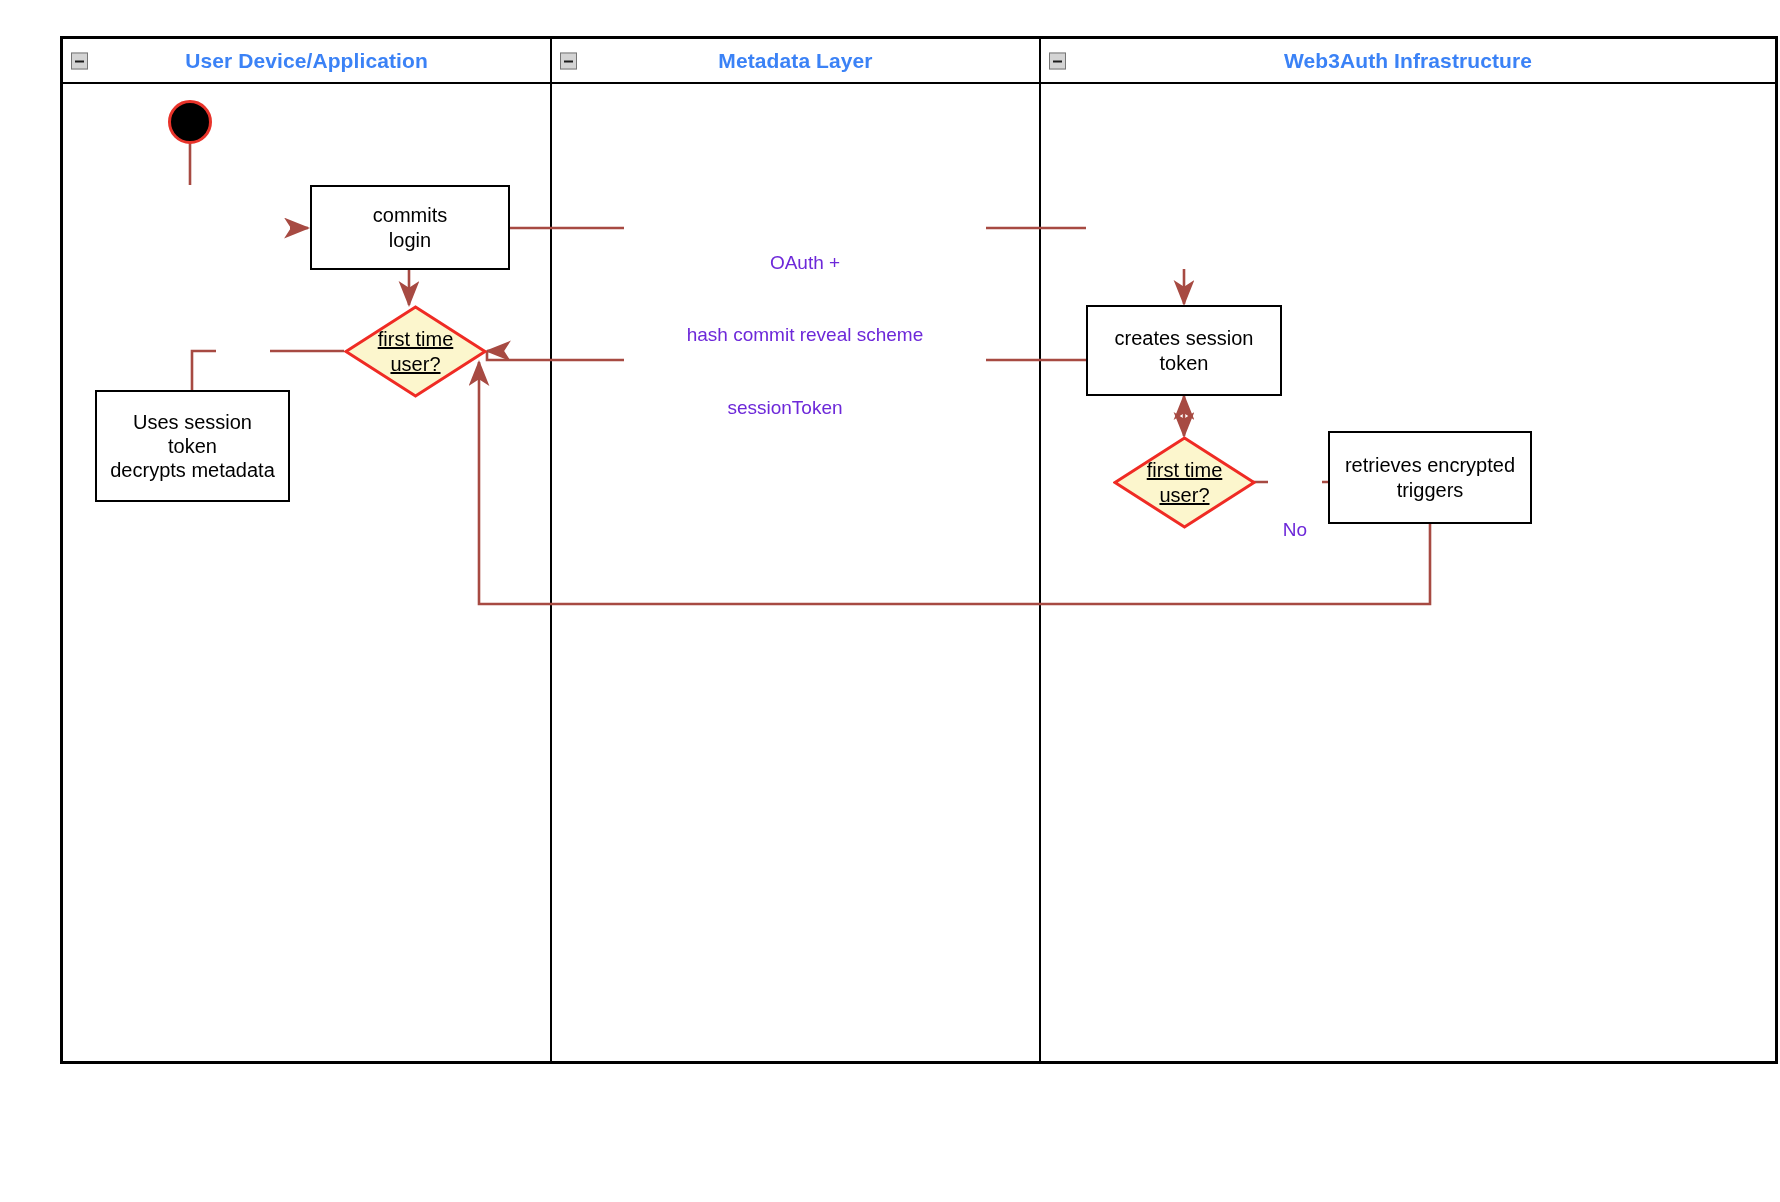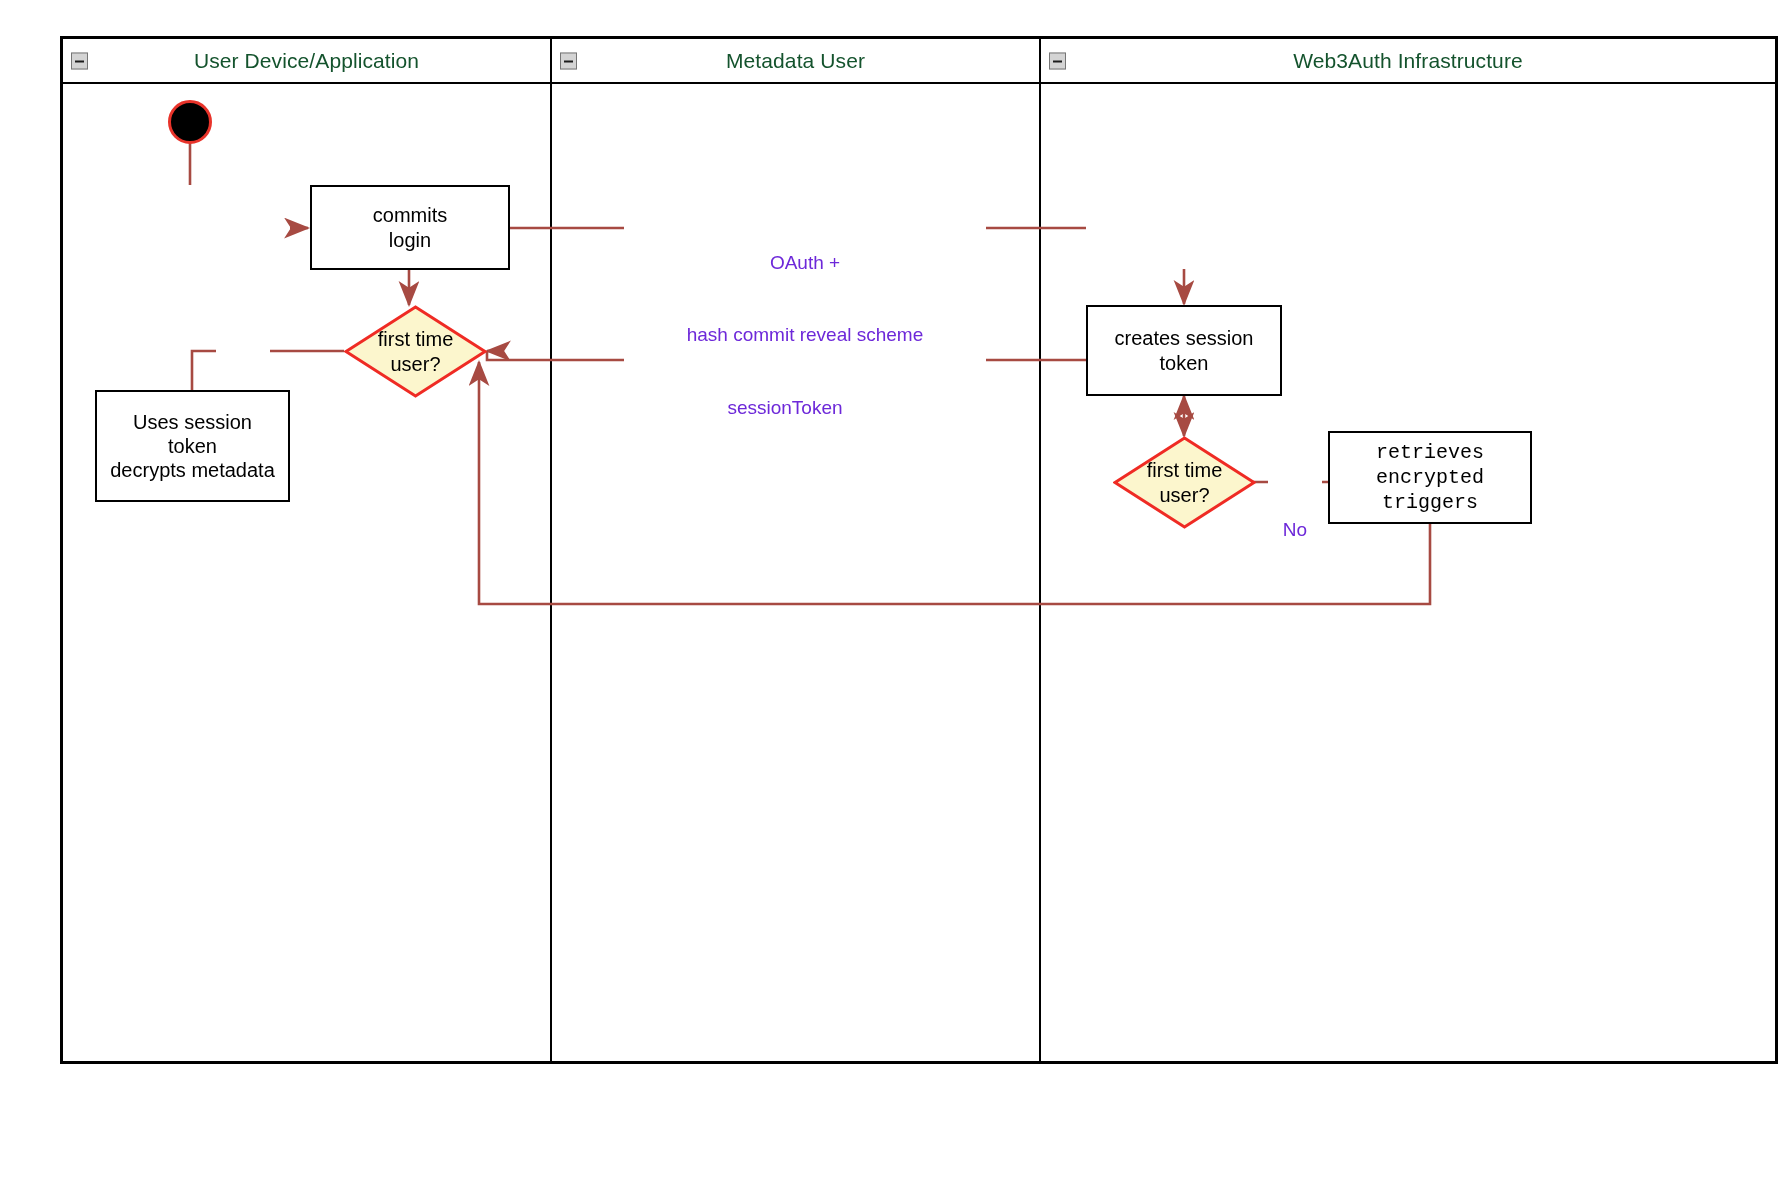--- a/index.html
+++ b/index.html
@@ -39,22 +39,22 @@
     height: 45px;
     border-bottom: 2px solid #000000;
     box-sizing: border-box;
     display: flex;
     align-items: center;
     justify-content: center;
     background: #ffffff;
   }
   .lane-title {
     font-size: 21px;
-    font-weight: normal;
-    color: #14532d;
+    font-weight: bold;
+    color: #3b82f6;
     letter-spacing: .1px;
     white-space: nowrap;
   }
   .collapse-box {
     position: absolute;
     left: 8px;
     top: 50%;
     transform: translateY(-50%);
     width: 17px;
     height: 17px;
@@ -87,20 +87,21 @@
     background: #ffffff;
     border: 2px solid #000000;
     font-size: 20px;
     line-height: 25px;
   }
   .decision {
     background: transparent;
     font-size: 20px;
     line-height: 25px;
     z-index: 6;
+    text-decoration: underline;
   }
   .decision .dia-shape {
     position: absolute;
     left: 0; top: 0; right: 0; bottom: 0;
   }
   .decision .dia-label {
     position: relative;
     z-index: 2;
   }
   .start-node {
@@ -147,21 +148,21 @@
     <div class="lane" style="left:0; width:489px;">
       <div class="lane-header">
         <span class="collapse-box"></span>
         <span class="lane-title">User Device/Application</span>
       </div>
     </div>
 
     <div class="lane" style="left:489px; width:489px;">
       <div class="lane-header">
         <span class="collapse-box"></span>
-        <span class="lane-title">Metadata User</span>
+        <span class="lane-title">Metadata Layer</span>
       </div>
     </div>
 
     <div class="lane last" style="left:978px; width:734px;">
       <div class="lane-header">
         <span class="collapse-box"></span>
         <span class="lane-title">Web3Auth Infrastructure</span>
       </div>
     </div>
 
@@ -241,21 +242,21 @@
   <div class="node decision" style="left:1113px; top:436px; width:143px; height:93px;">
     <svg class="dia-shape" viewBox="0 0 143 93" preserveAspectRatio="none">
       <polygon points="71.5,2 141,46.5 71.5,91 2,46.5" fill="#fcf6cd" stroke="#ef2b24" stroke-width="3"></polygon>
     </svg>
     <span class="dia-label">
       <span>first time</span><br>
       <span>user?</span>
     </span>
   </div>
 
-  <div class="node act" style="left:1328px; top:431px; width:204px; height:93px;font-family:Liberation Mono, monospace;">
+  <div class="node act" style="left:1328px; top:431px; width:204px; height:93px;">
     <span>
       <span>retrieves encrypted</span><br>
       <span>triggers</span>
     </span>
   </div>
 
   <div class="edge-label" style="left:624px; top:203px; width:352px;">
     <div>OAuth +</div>
     <div>hash commit reveal scheme</div>
   </div>

